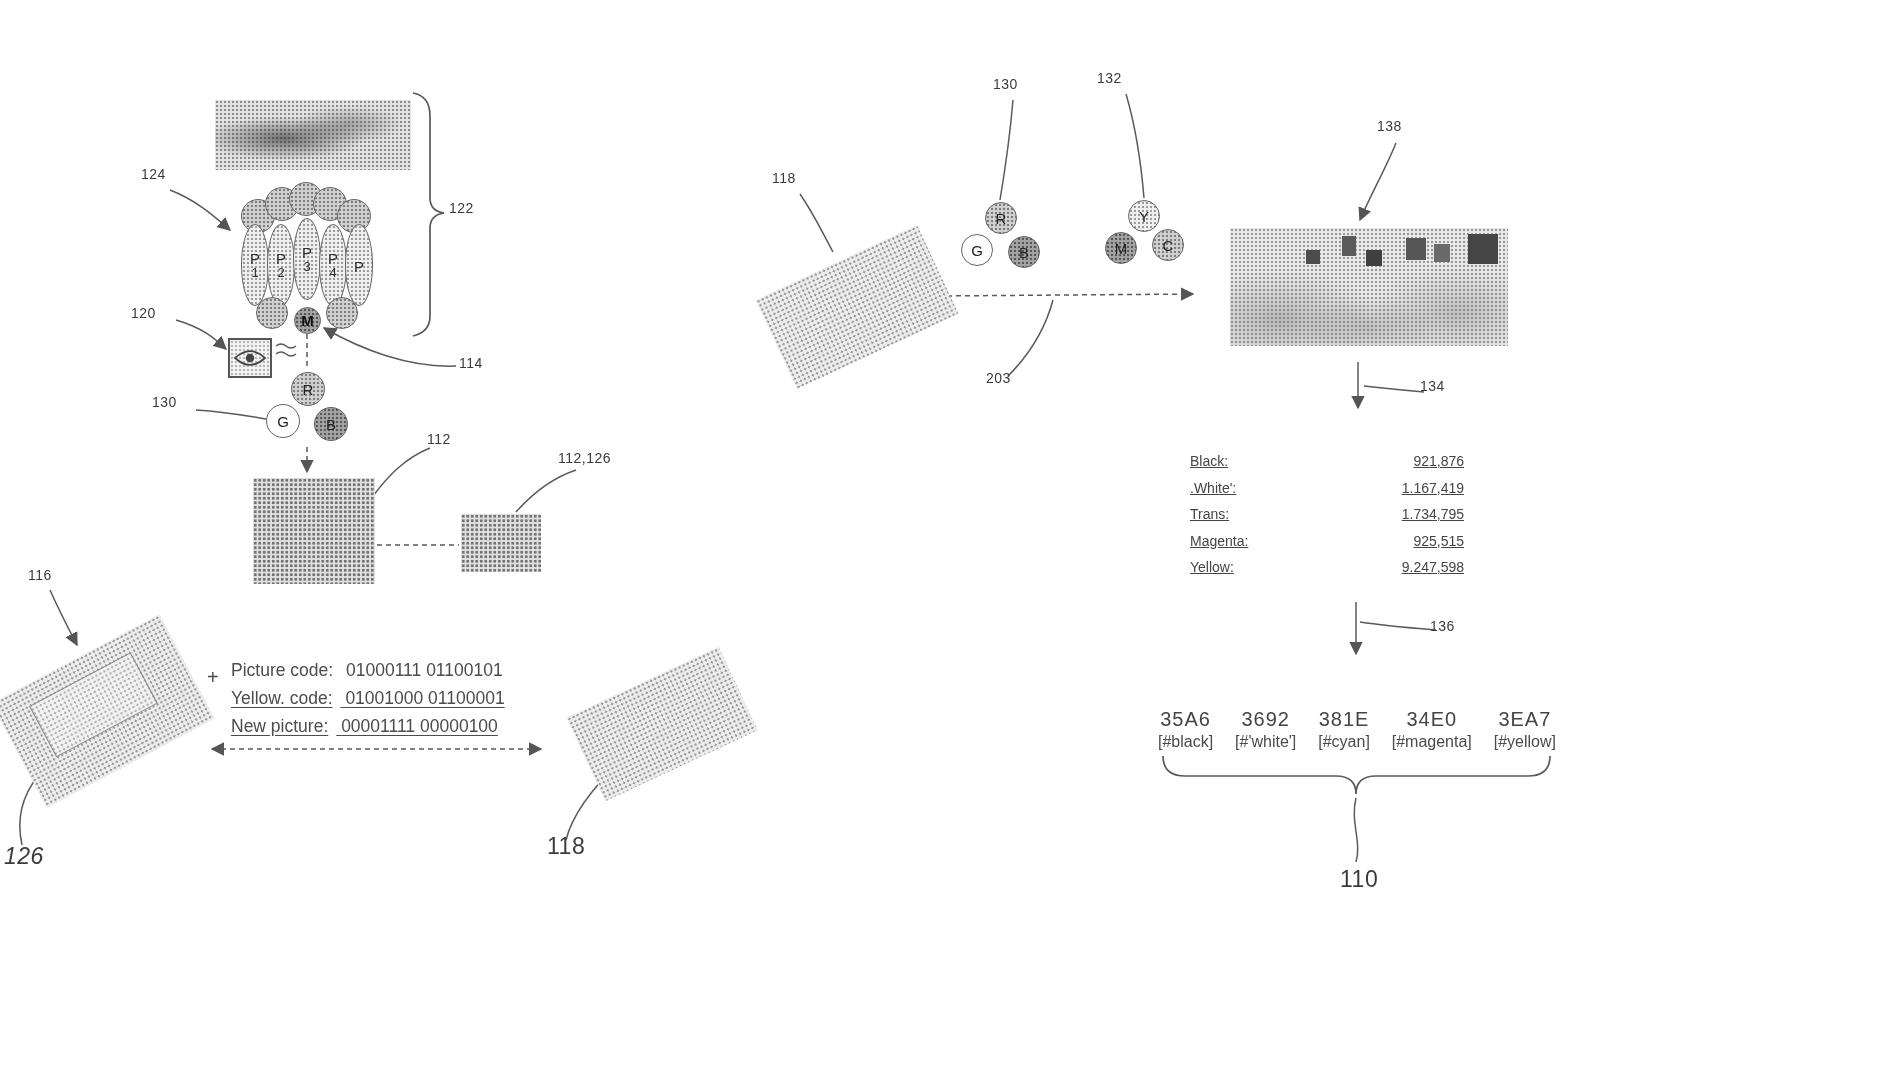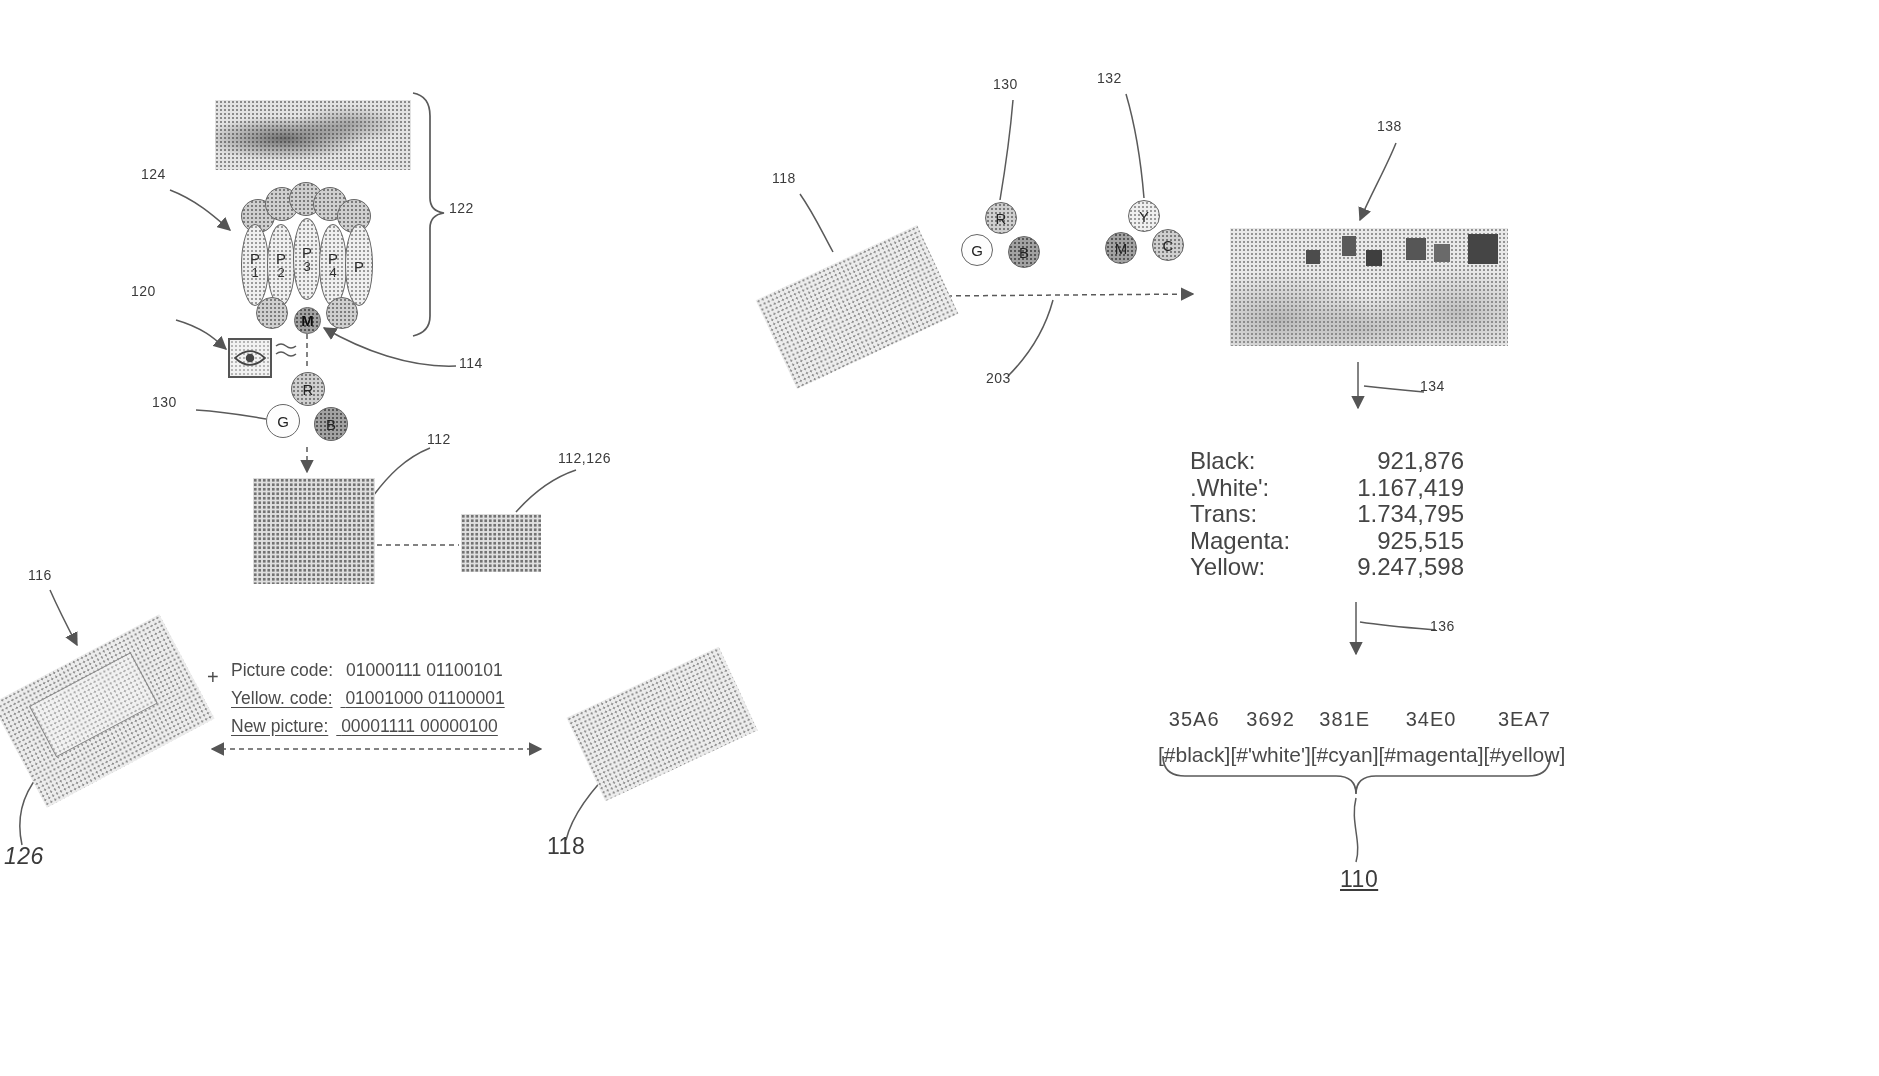--- a/index.html
+++ b/index.html
@@ -41,27 +41,27 @@
           background-color:#f2f2f2;background-image:radial-gradient(#b5b5b5 .8px,transparent 1px);background-size:4px 4px;}
   
   .sheet{position:absolute;z-index:2;}
   .sheet .inner-outline{position:absolute;border:1.5px solid #858585;background:rgba(255,255,255,.25);}
   
   .codeblock{position:absolute;z-index:4;font-size:17.5px;color:#4c4c4c;line-height:28px;white-space:nowrap;}
   .codeline .cl-label{margin-right:8px;}
   .codeline.underline{text-decoration:underline;text-underline-offset:3px;}
   .plus{position:absolute;z-index:4;font-size:20px;color:#4c4c4c;}
   
-  .ctable{position:absolute;z-index:4;width:274px;font-size:24px;color:#454545;}
+  .ctable{position:absolute;z-index:4;width:274px;font-size:14px;color:#454545;text-decoration:underline;}
   .crow{display:flex;justify-content:space-between;line-height:26.5px;}
   
   .hexrow{position:absolute;z-index:4;width:398px;display:flex;justify-content:space-between;}
   .hexcol{display:flex;flex-direction:column;align-items:center;}
   .hcode{font-size:20px;color:#444;letter-spacing:1px;}
-  .hlabel{font-size:21px;color:#4a4a4a;margin-top:12px;white-space:nowrap;}
+  .hlabel{font-size:16px;color:#4a4a4a;margin-top:2px;white-space:nowrap;}
 </style>
 </head>
 <body>
 
 <div class="canvas">
 
   <svg class="overlay" width="1879" height="1076" viewBox="0 0 1879 1076">
     <defs>
       <marker id="ah" viewBox="0 0 10 10" refX="9" refY="5" markerWidth="9" markerHeight="9" orient="auto-start-reverse">
         <path d="M0,0 L10,5 L0,10 z" fill="#555"></path>
@@ -255,30 +255,30 @@
       <span class="hlabel">[#magenta]</span>
     </div>
     <div class="hexcol">
       <span class="hcode">3EA7</span>
       <span class="hlabel">[#yellow]</span>
     </div>
   </div>
 
   <div class="ref" style="left:449px;top:200px;">122</div>
   <div class="ref" style="left:141px;top:166px;">124</div>
-  <div class="ref" style="left:131px;top:283px;">120</div>
+  <div class="ref" style="left:131px;top:305px;">120</div>
   <div class="ref" style="left:459px;top:355px;">114</div>
   <div class="ref" style="left:152px;top:394px;">130</div>
   <div class="ref" style="left:427px;top:431px;">112</div>
   <div class="ref" style="left:558px;top:450px;">112,126</div>
   <div class="ref" style="left:28px;top:567px;">116</div>
   <div class="ref big" style="left:4px;top:843px;font-style:italic;">126</div>
   <div class="ref big" style="left:547px;top:833px;">118</div>
   <div class="ref" style="left:772px;top:170px;">118</div>
   <div class="ref" style="left:993px;top:76px;">130</div>
   <div class="ref" style="left:1097px;top:70px;">132</div>
   <div class="ref" style="left:986px;top:370px;">203</div>
   <div class="ref" style="left:1377px;top:118px;">138</div>
   <div class="ref" style="left:1420px;top:378px;">134</div>
   <div class="ref" style="left:1430px;top:618px;">136</div>
-  <div class="ref big" style="left:1340px;top:866px;text-decoration:underline;">110</div>
+  <div class="ref big" style="left:1340px;top:866px;">110</div>
 
 </div>
 
 </body></html>

